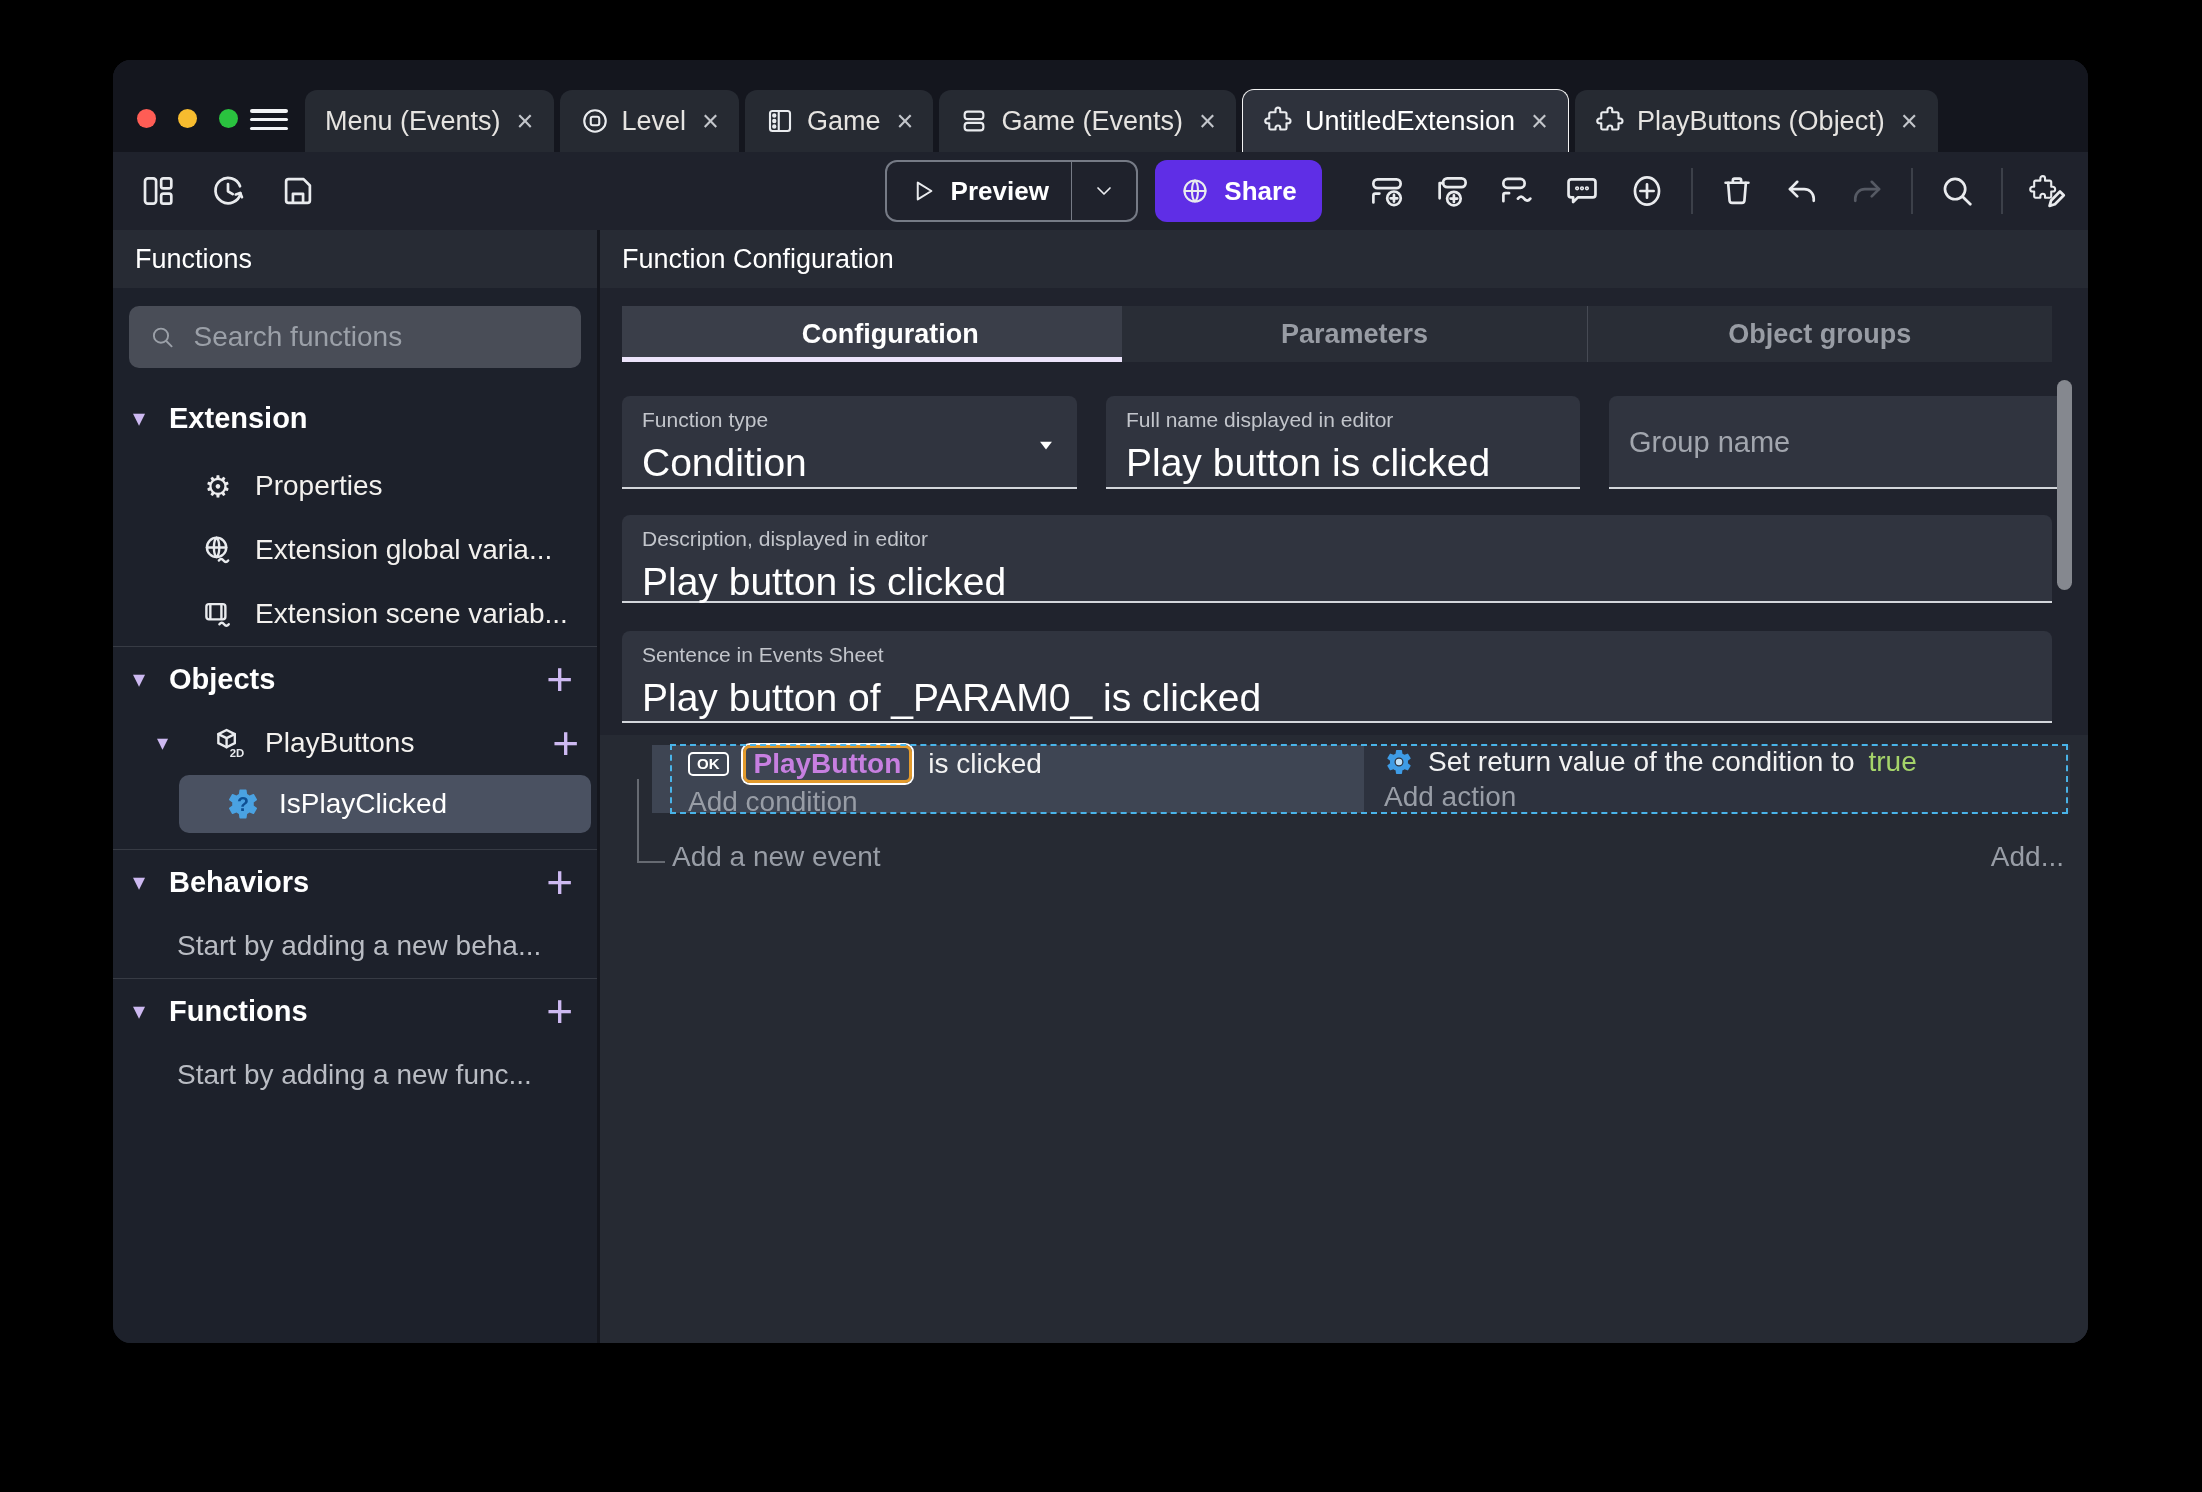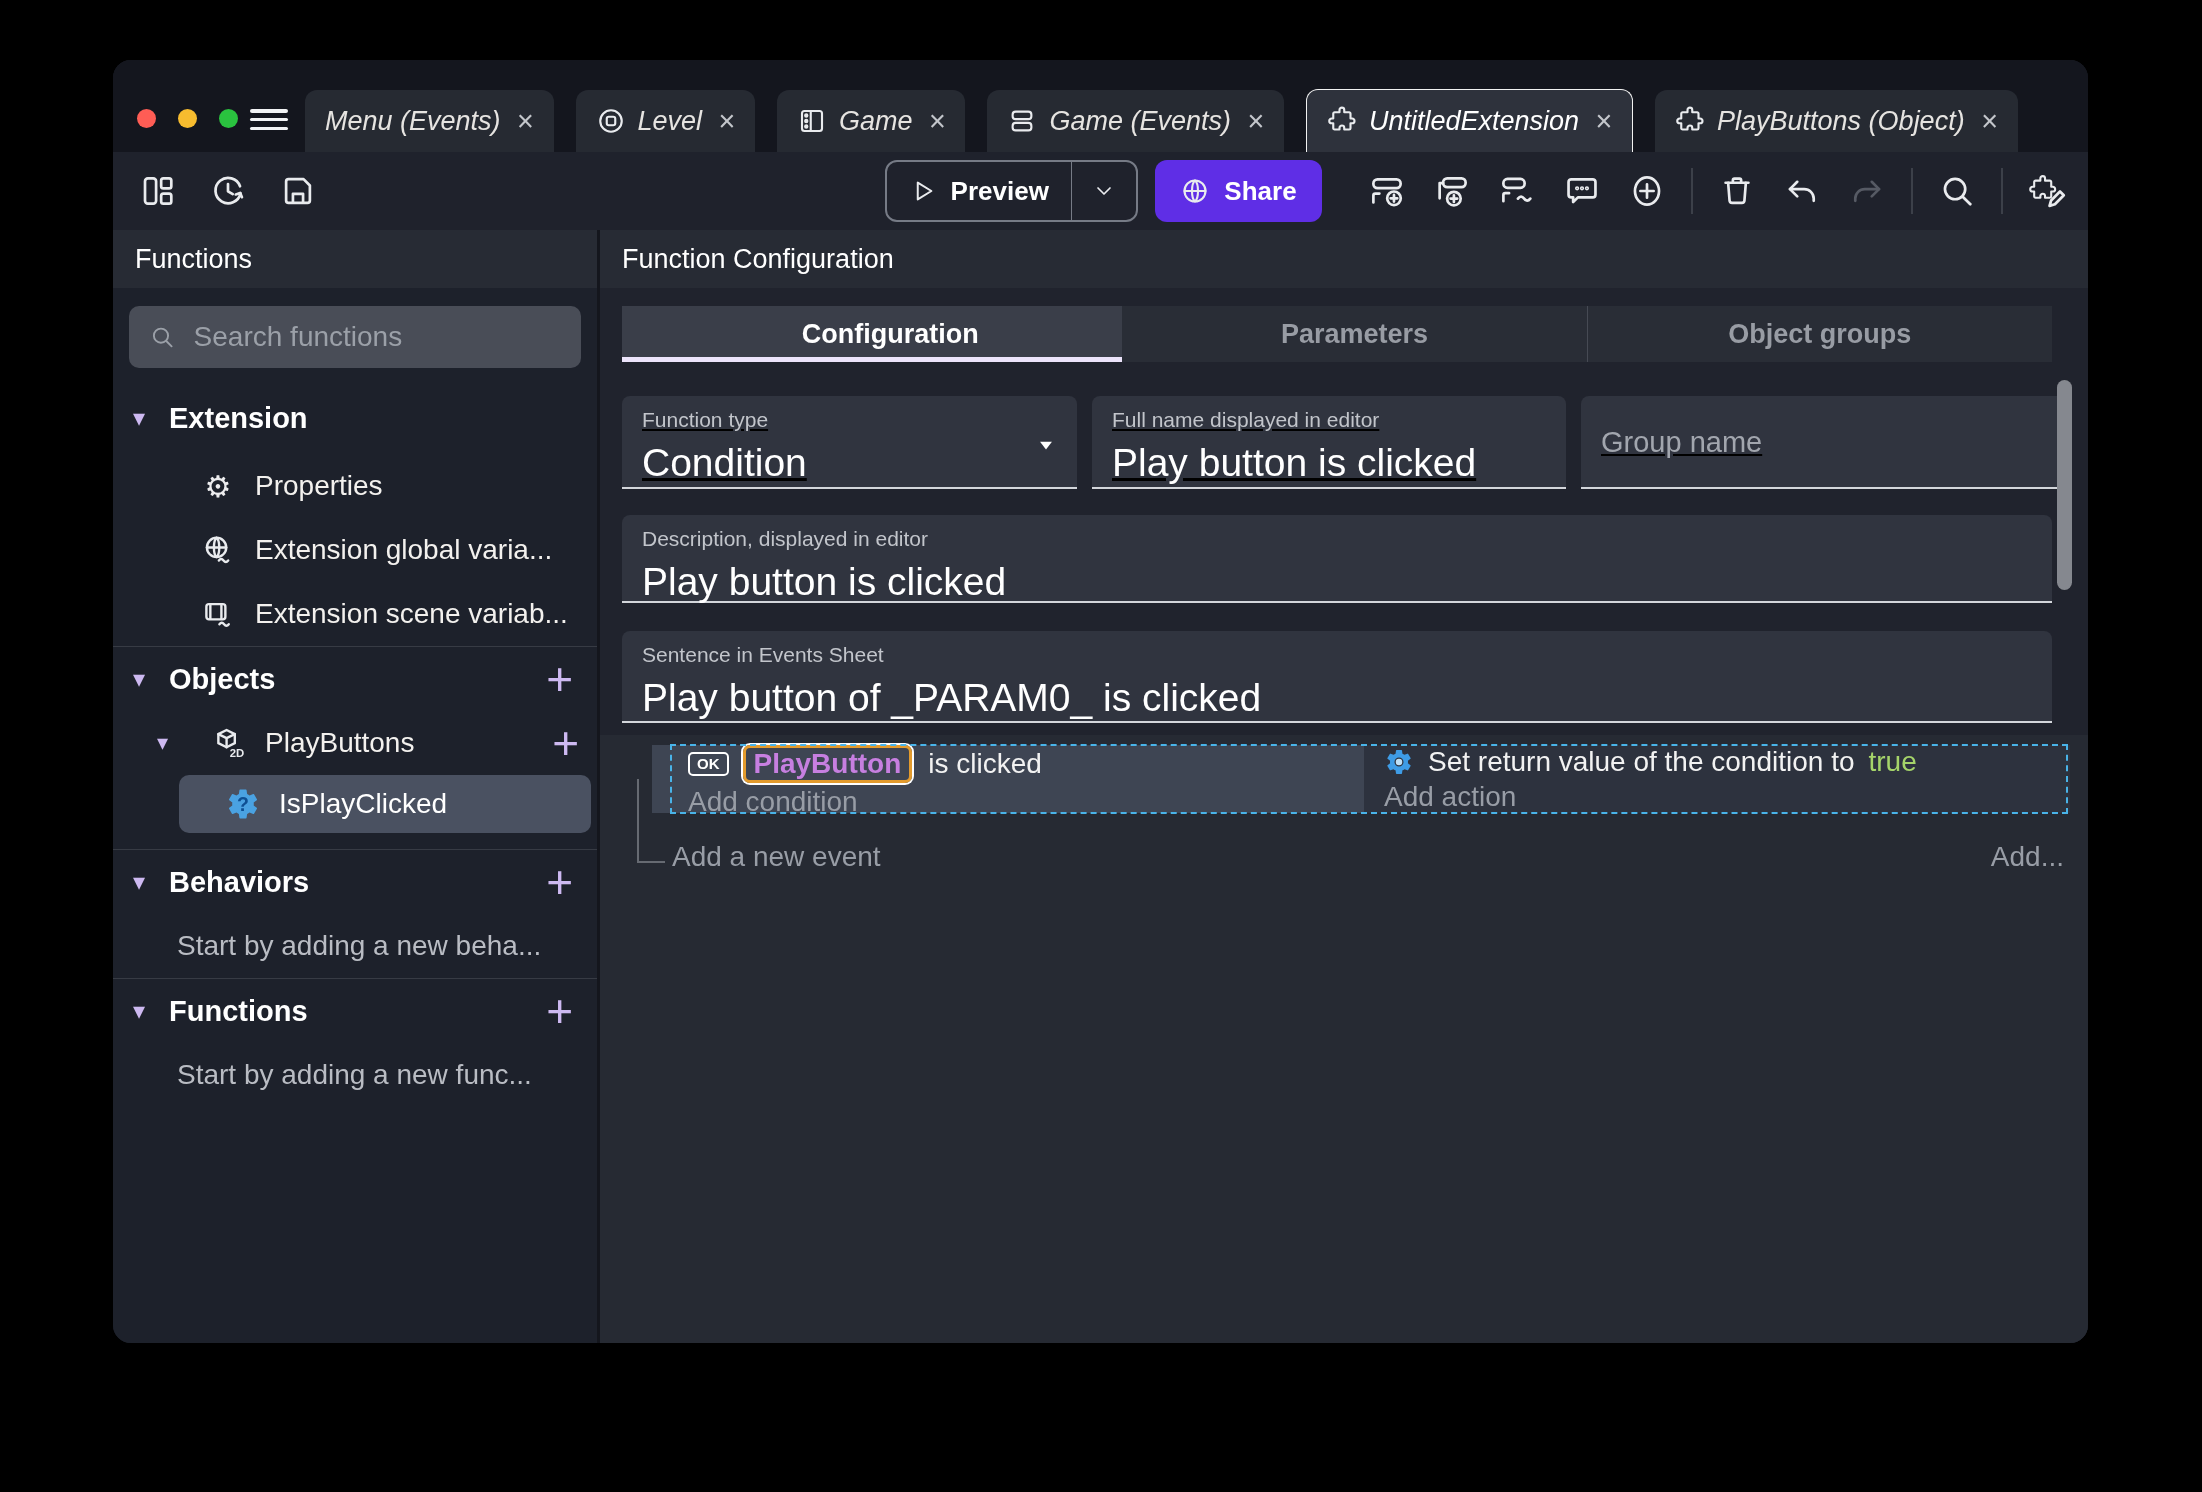--- a/index.html
+++ b/index.html
@@ -10,21 +10,21 @@
           background:#1d212b;border-radius:18px;overflow:hidden;}
 
   
   .titlebar{height:92px;background:#14161e;position:relative;}
   .traffic{position:absolute;left:24px;top:49px;display:flex;gap:22px;}
   .tl{width:19px;height:19px;border-radius:50%;}
   .tl.red{background:#ff5d55}.tl.yellow{background:#f7bc2f}.tl.green{background:#2ac23f}
   .hamburger{position:absolute;left:137px;top:49px;width:38px;height:21px;
              display:flex;flex-direction:column;justify-content:space-between;cursor:pointer;}
   .hamburger i{display:block;height:3.5px;background:#f2f3f5;border-radius:2px;}
-  .tabs{position:absolute;left:192px;bottom:0;height:62px;display:flex;gap:22px;align-items:flex-end;font-style:italic;}
+  .tabs{position:absolute;left:192px;bottom:0;height:62px;display:flex;gap:6px;align-items:flex-end;}
   .tab{height:62px;display:flex;align-items:center;gap:12px;padding:0 20px;
        background:#262a32;border-radius:12px 12px 0 0;color:#e6e4e1;font-size:27px;white-space:nowrap;cursor:pointer;}
   .tab.active{background:#2e323c;border:1.5px solid #f2f2f2;border-bottom:none;color:#fff;}
   .tab .close{color:#c3c6cb;font-size:29px;margin-left:4px;line-height:1;}
   .tab svg{width:30px;height:30px;flex:0 0 auto;}
 
   
   .toolbar{height:78px;background:#1f222c;position:relative;}
   .tool-left{position:absolute;left:24px;top:0;height:100%;display:flex;align-items:center;gap:28px;}
   .icon-btn{width:42px;height:42px;display:flex;align-items:center;justify-content:center;cursor:pointer;}
@@ -70,21 +70,21 @@
   .note{color:#b9bcc3;font-size:28px;padding-left:64px;height:64px;display:flex;align-items:center;}
 
   
   .main{flex:1;display:flex;flex-direction:column;background:#20232d;position:relative;}
   .config{padding:0 22px 12px;}
   .cfg-tabs{margin-top:18px;height:56px;display:flex;background:#292d36;margin-right:14px;}
   .cfg-tab{flex:1;display:flex;align-items:center;justify-content:center;font-size:27px;font-weight:bold;color:#989ca4;position:relative;cursor:pointer;}
   .cfg-tab.active{background:#3a3e49;color:#fff;padding-left:36px;}
   .cfg-tab.active::after{content:"";position:absolute;left:0;right:0;bottom:0;height:5px;background:#ece4fb;}
   .cfg-tab.sep{border-left:1px solid #464a54;}
-  .fields{margin-top:34px;display:flex;gap:15px;text-decoration:underline;}
+  .fields{margin-top:34px;display:flex;gap:29px;}
   .field{background:#30343f;border-radius:8px 8px 0 0;border-bottom:2px solid #d3d6db;height:93px;
          position:relative;padding:12px 20px 0;box-sizing:border-box;cursor:text;}
   .f1{width:455px;flex:0 0 455px;}
   .f2{width:474px;flex:0 0 474px;}
   .f3{flex:1;}
   .flabel{font-size:21px;color:#c2c5cb;}
   .fvalue{font-size:39px;color:#fff;margin-top:9px;white-space:nowrap;}
   .fplaceholder{display:flex;align-items:center;height:100%;padding-bottom:10px;box-sizing:border-box;
                 font-size:29px;color:#a2a6ae;}
   .f1 .arrow{position:absolute;right:20px;top:38px;}

